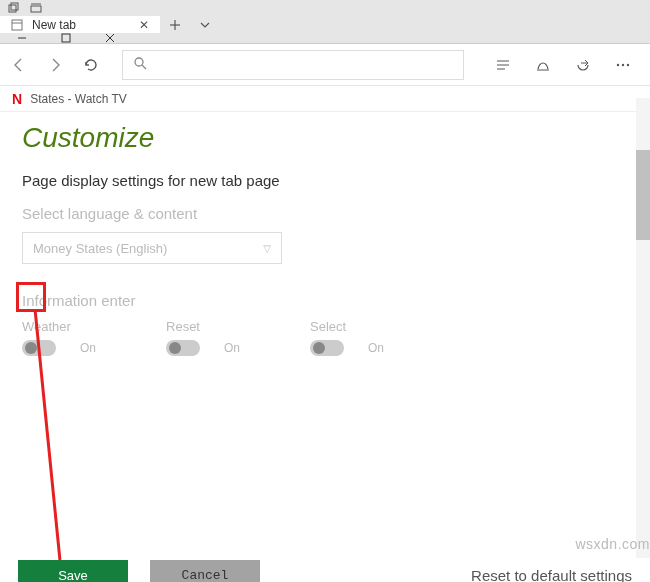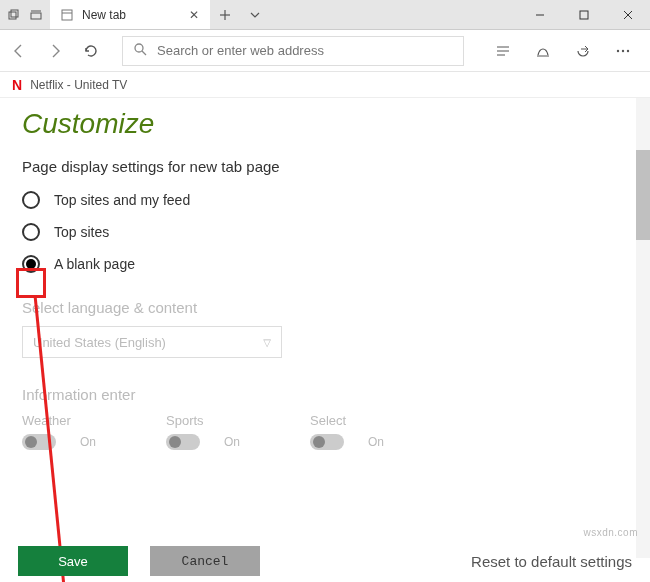--- a/index.html
+++ b/index.html
@@ -1,19 +1,19 @@
 <!DOCTYPE html>
 <html><head>
 <meta charset="utf-8">
 <style>
   * { box-sizing: border-box; margin: 0; padding: 0; font-family: "Segoe UI", Arial, sans-serif; }
   body { width: 650px; height: 582px; background: #fff; overflow: hidden; position: relative; }
 
   
-  .titlebar { height: 30px; background: #e6e6e6; display: flex; align-items: stretch; border-bottom: 1px solid #ccc; }
+  .titlebar { height: 44px; background: #e6e6e6; display: flex; align-items: stretch; border-bottom: 1px solid #ccc; flex-direction: column; }
   .tb-left { display: flex; align-items: center; gap: 6px; padding: 0 6px; }
   .tb-icon { width: 16px; height: 16px; display: flex; align-items: center; justify-content: center; color: #555; }
   .tab-strip { display: flex; align-items: stretch; flex: 1; }
   .tab { display: flex; align-items: center; background: #fff; padding: 0 10px; gap: 8px; min-width: 160px; font-size: 12px; color: #333; position: relative; }
   .tab .favicon { width: 14px; height: 14px; }
   .tab .close { width: 12px; height: 12px; color: #555; display: flex; align-items: center; justify-content: center; cursor: pointer; margin-left: auto; }
   .tab-new, .tab-caret { width: 30px; display: flex; align-items: center; justify-content: center; color: #555; }
   .window-controls { display: flex; }
   .wc-btn { width: 44px; display: flex; align-items: center; justify-content: center; color: #333; }
 
@@ -59,21 +59,21 @@
   .footer { position: absolute; bottom: 0; left: 0; right: 0; height: 42px; display: flex; align-items: center; padding: 0 18px; }
   .btn { width: 110px; height: 30px; display: flex; align-items: center; justify-content: center; font-size: 13px; cursor: pointer; }
   .btn.primary { background: #15803d; color: #fff; }
   .btn.secondary { background: #a3a3a3; color: #333; margin-left: 22px; font-family: Liberation Mono, monospace; }
   .reset-link { margin-left: auto; font-size: 15px; color: #555; }
 
   
   .scrollbar-track { position: absolute; right: 0; top: 98px; width: 14px; height: 460px; background: #f4f4f4; }
   .scrollbar-thumb { position: absolute; right: 0; top: 150px; width: 14px; height: 90px; background: #c0c0c0; }
 
-  .watermark { position: absolute; right: 12px; bottom: 44px; font-size: 10px; color: #bbb; letter-spacing: 0.5px; }
+  .watermark { position: absolute; right: 0; bottom: 44px; font-size: 14px; color: #bbb; letter-spacing: 0.5px; }
 </style>
 </head>
 <body>
 
 <div class="titlebar">
   <div class="tb-left">
     <span class="tb-icon">
       <svg width="12" height="12" viewBox="0 0 12 12">
           <rect x="1" y="3" width="7" height="7" fill="none" stroke="#555"></rect>
           <rect x="3" y="1" width="7" height="7" fill="none" stroke="#555"></rect>
@@ -146,21 +146,20 @@
         <polyline points="3,5 3,8 6,8" fill="none" stroke="#555" stroke-width="1.4"></polyline>
       </svg>
   </div>
   <div class="addr">
     <span>
       <svg width="14" height="14" viewBox="0 0 14 14">
           <circle cx="6" cy="6" r="4" fill="none" stroke="#888" stroke-width="1.3"></circle>
           <line x1="9" y1="9" x2="13" y2="13" stroke="#888" stroke-width="1.3"></line>
         </svg>
     </span>
-    <input type="text" placeholder="Search or enter web address" style="">
   </div>
   <div class="right-icons">
     <div class="nav-btn">
       <svg width="16" height="16" viewBox="0 0 16 16">
           <line x1="2" y1="4" x2="14" y2="4" stroke="#555"></line>
           <line x1="2" y1="8" x2="14" y2="8" stroke="#555"></line>
           <line x1="2" y1="12" x2="10" y2="12" stroke="#555"></line>
         </svg>
     </div>
     <div class="nav-btn">
@@ -181,67 +180,53 @@
           <circle cx="3" cy="8" r="1.2" fill="#555"></circle>
           <circle cx="8" cy="8" r="1.2" fill="#555"></circle>
           <circle cx="13" cy="8" r="1.2" fill="#555"></circle>
         </svg>
     </div>
   </div>
 </div>
 
 <div class="subbar">
   <span class="netflix-n">N</span>
-  <span>Netflix - United TV</span>
+  <span>States - Watch TV</span>
 </div>
 
 <div class="scrollbar-track"></div>
 <div class="scrollbar-thumb"></div>
 
 <div class="content">
   <h1>Customize</h1>
   <div class="section-label">Page display settings for new tab page</div>
 
-  <div class="radio-group">
-    <label class="radio-opt">
-      <span class="radio-circle"></span>
-      <span>Top sites and my feed</span>
-    </label>
-    <label class="radio-opt">
-      <span class="radio-circle"></span>
-      <span>Top sites</span>
-    </label>
-    <label class="radio-opt">
-      <span class="radio-circle checked"></span>
-      <span>A blank page</span>
-    </label>
-  </div>
 
   <div class="highlight-box"></div>
 
   <div class="disabled-section">
     <div class="sec-title">Select language &amp; content</div>
     <div class="lang-select">
-      <span>United States (English)</span>
+      <span>Money States (English)</span>
       <span class="chev">▽</span>
     </div>
   </div>
 
   <div class="disabled-section">
     <div class="sec-title">Information enter</div>
     <div class="cards-row">
       <div class="card-col">
         <span class="card-head">Weather</span>
         <div class="toggle-row">
           <span class="toggle"></span>
           <span>On</span>
         </div>
       </div>
       <div class="card-col">
-        <span class="card-head">Sports</span>
+        <span class="card-head">Reset</span>
         <div class="toggle-row">
           <span class="toggle"></span>
           <span>On</span>
         </div>
       </div>
       <div class="card-col">
         <span class="card-head">Select</span>
         <div class="toggle-row">
           <span class="toggle"></span>
           <span>On</span>

